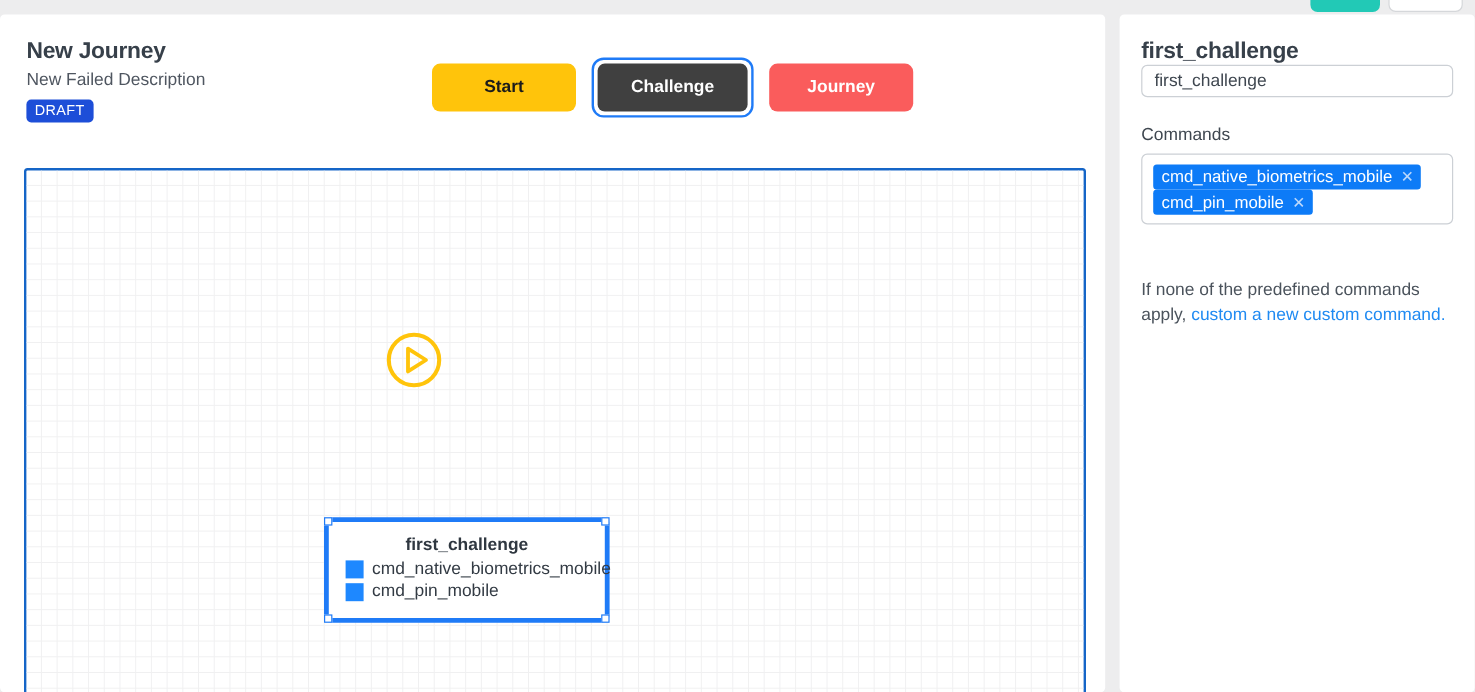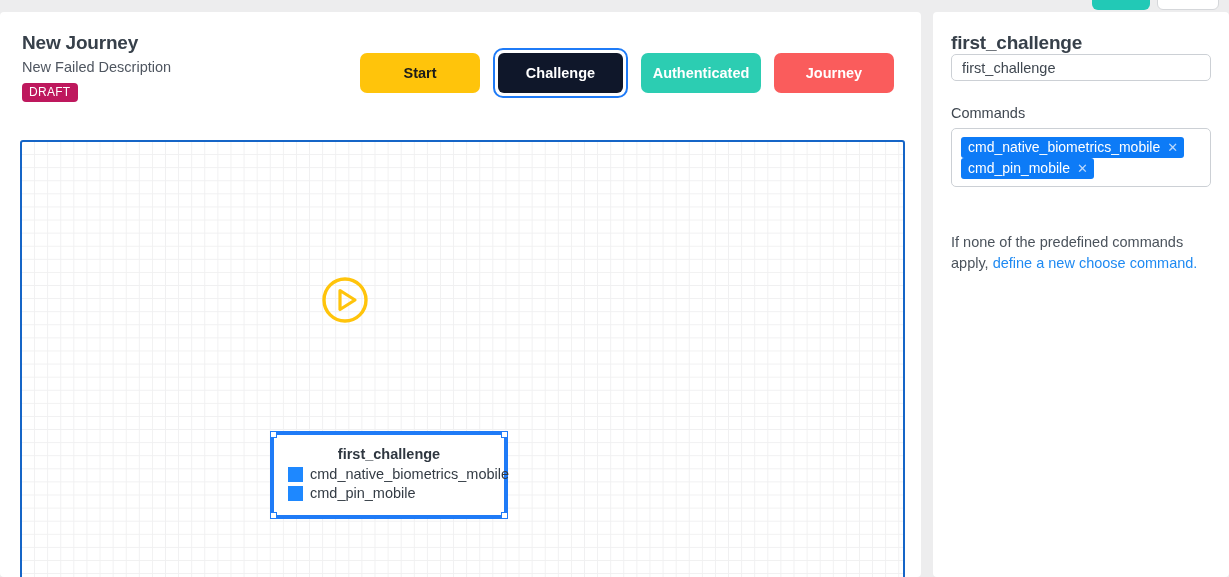--- a/index.html
+++ b/index.html
@@ -68,21 +68,21 @@
   .journey-desc {
     font-size: 14.5px;
     color: #4f5660;
     margin-top: 5px;
   }
   .draft-badge {
     display: inline-block;
     margin-top: 8px;
     padding: 2px 7px 3px;
     border-radius: 4px;
-    background: #be185d;
+    background: #1d4ed8;
     color: #ffffff;
     font-size: 12px;
     letter-spacing: 0.3px;
   }
 
   
   .state-buttons {
     position: absolute;
     left: 360px; top: 36px;
     display: flex;
@@ -96,21 +96,21 @@
     font-size: 14.5px;
     font-weight: bold;
     color: #ffffff;
     cursor: pointer;
     display: flex;
     align-items: center;
     justify-content: center;
     padding: 0 0;
   }
   .state-btn.start      { width: 120px; background: #ffc40b; color: #1b1b1b; }
-  .state-btn.challenge  { width: 125px; background: #0f172a; }
+  .state-btn.challenge  { width: 125px; background: #404040; }
   .state-btn.authed     { width: 120px; background: #2ccdb2; }
   .state-btn.failed     { width: 120px; background: #fa5c5c; }
 
   .state-btn-wrap { margin-right: 13px; }
   .state-btn-wrap:last-child { margin-right: 0; }
 
   .state-btn-wrap.selected {
     padding: 3px;
     border: 2px solid #1f7bf7;
     border-radius: 10px;
@@ -303,23 +303,20 @@
     <div class="state-buttons">
 
       <div class="state-btn-wrap">
         <button class="state-btn start">Start</button>
       </div>
 
       <div class="state-btn-wrap selected">
         <button class="state-btn challenge">Challenge</button>
       </div>
 
-      <div class="state-btn-wrap">
-        <button class="state-btn authed">Authenticated</button>
-      </div>
 
       <div class="state-btn-wrap">
         <button class="state-btn failed">Journey</button>
       </div>
     </div>
 
     <div class="canvas">
       <div class="canvas-grid"></div>
 
       <div class="start-node">
@@ -366,17 +363,17 @@
         <span class="chip-x">✕</span>
       </span></div>
       <div><span class="chip">
         <span class="chip-label">cmd_pin_mobile</span>
         <span class="chip-x">✕</span>
       </span></div>
     </div>
 
 
     <div class="helper-text second">
-      <span>If none of the predefined commands apply, </span><a class="link">define a new choose command.</a>
+      <span>If none of the predefined commands apply, </span><a class="link">custom a new custom command.</a>
     </div>
   </div>
 
 </div>
 
 </body></html>

